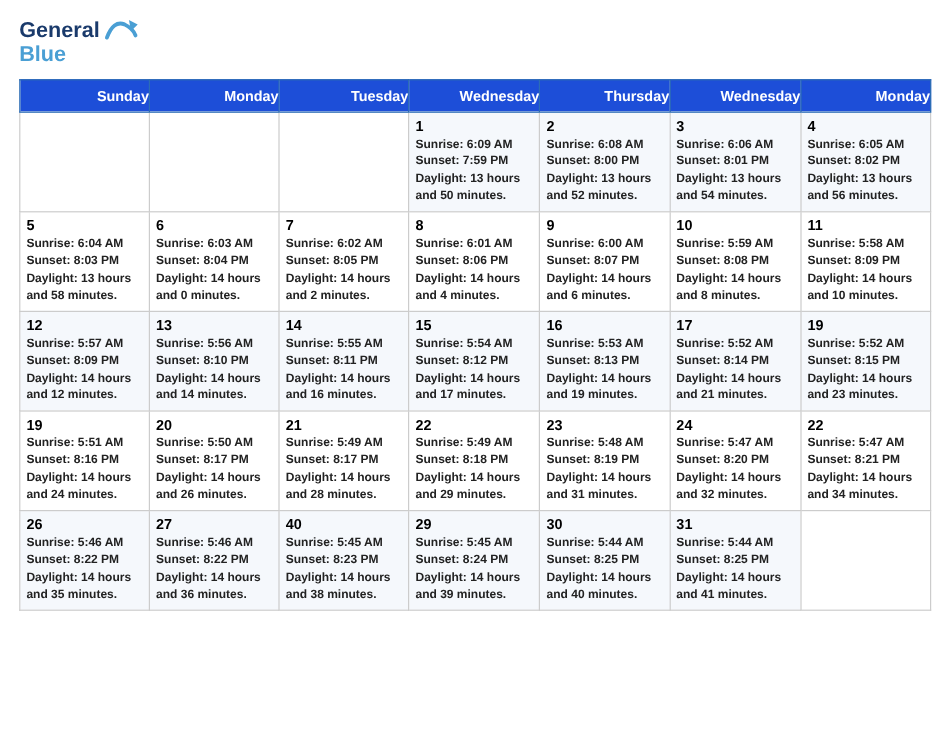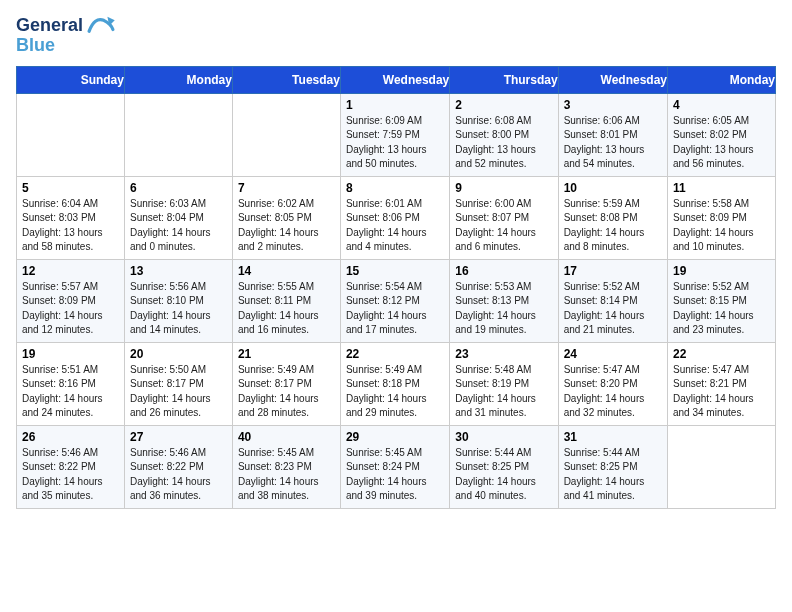--- a/index.html
+++ b/index.html
@@ -78,20 +78,21 @@
     .day-num {
       font-weight: bold;
       font-size: 12px;
       display: block;
       margin-bottom: 2px;
     }
     .day-info {
       font-size: 10px;
       color: #222;
       line-height: 1.45;
+      font-weight: bold;
     }
     .empty-cell {
       background: #fff !important;
     }
   </style>
 </head>
 <body>
 
 <div class="header">
   <div class="logo">

